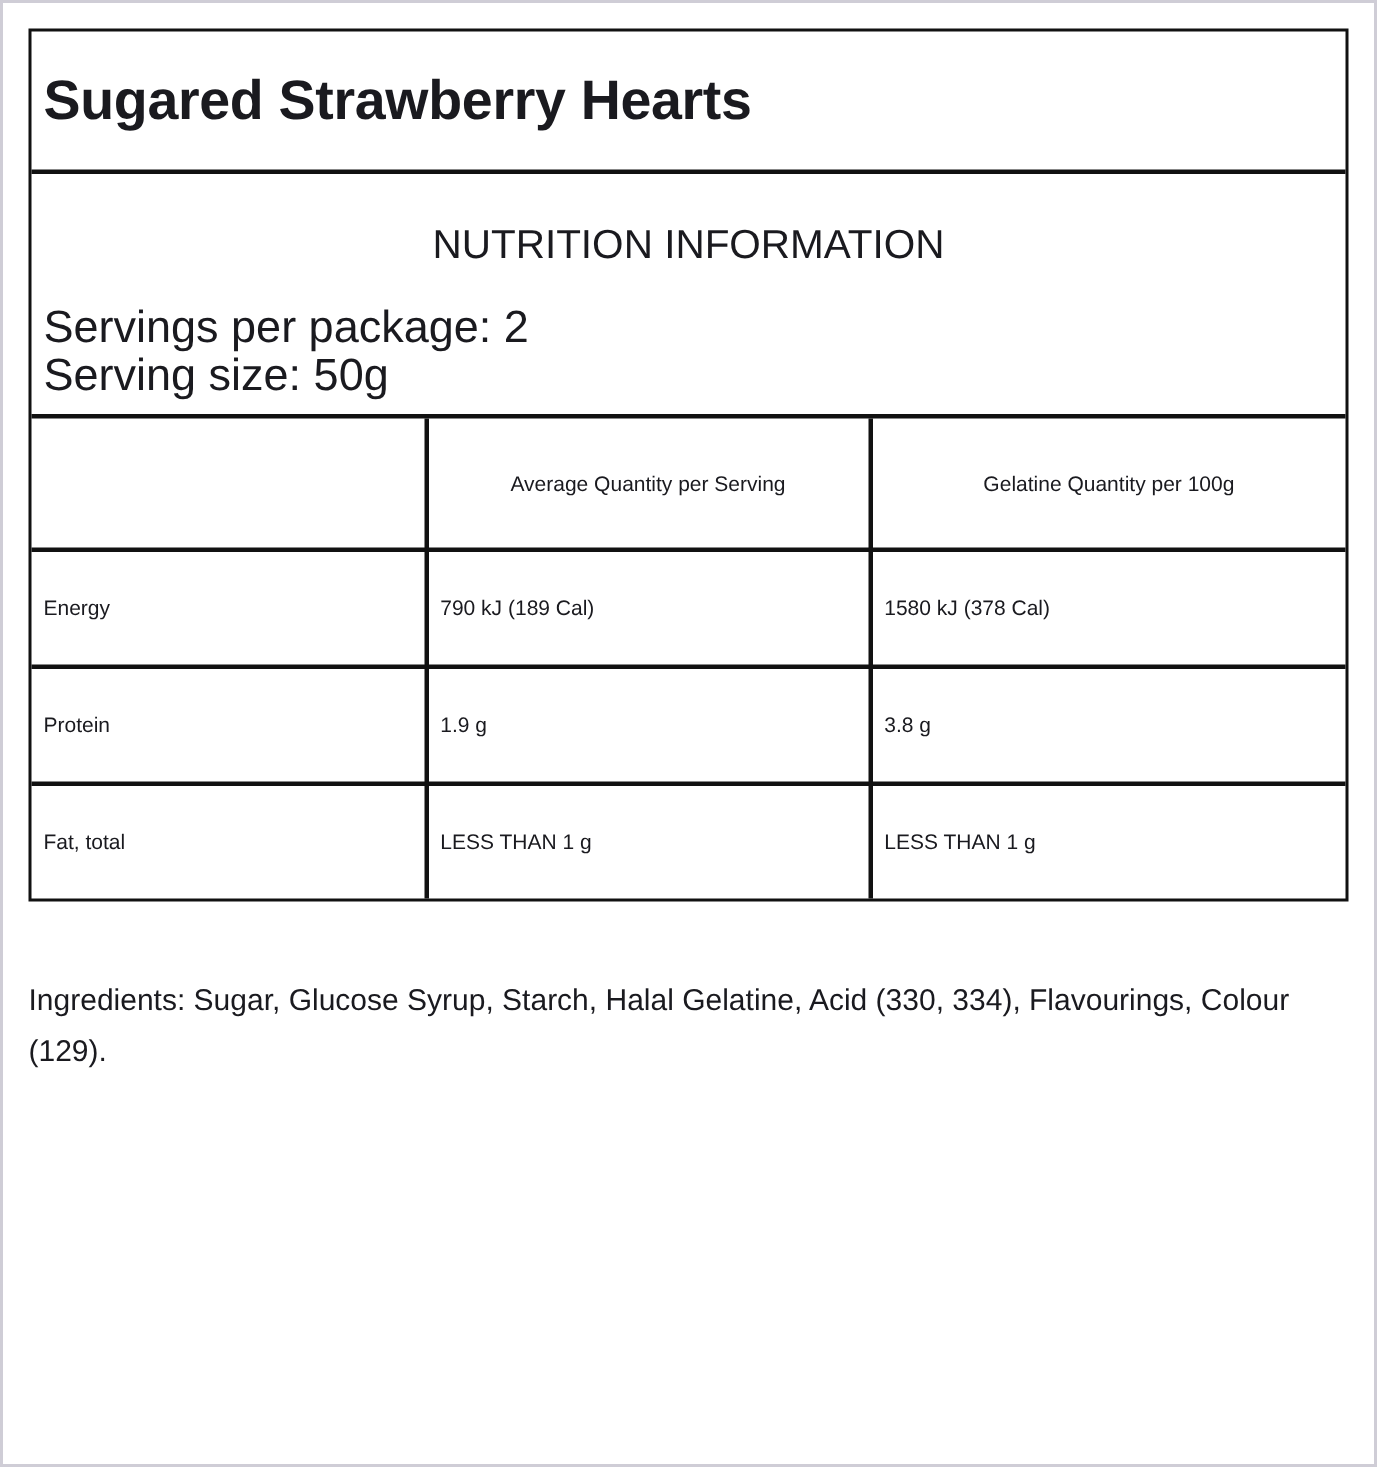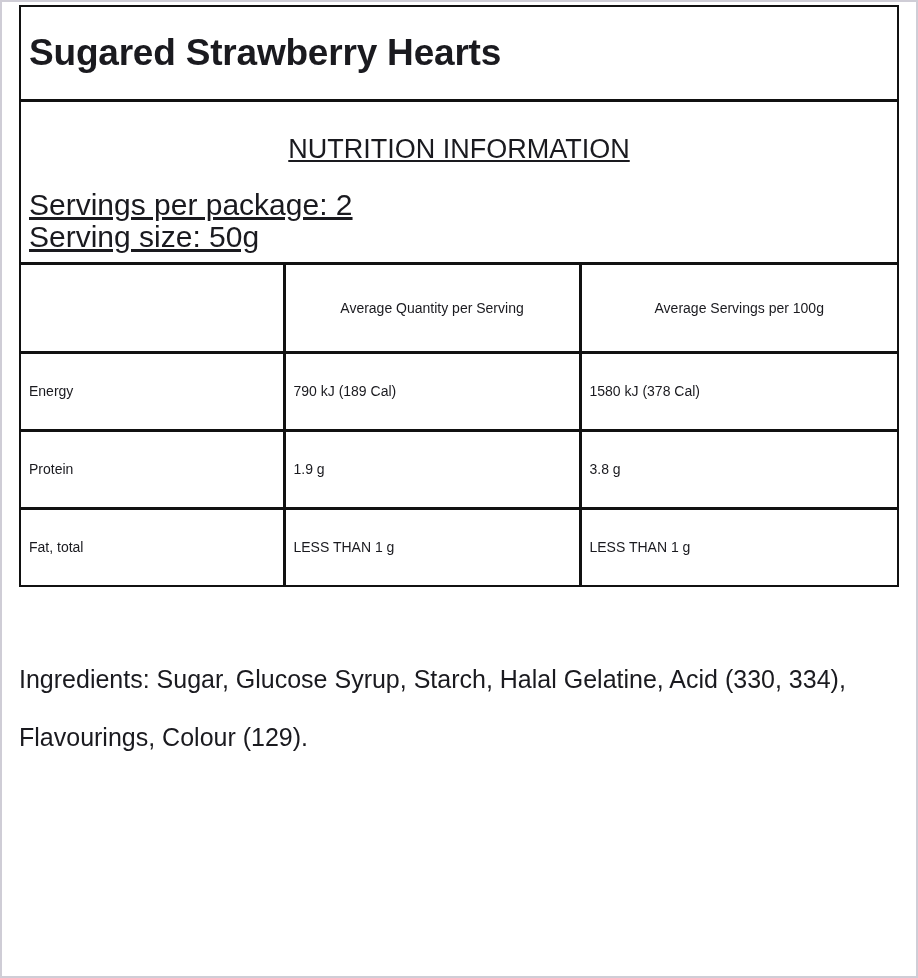--- a/index.html
+++ b/index.html
@@ -11,38 +11,38 @@
       position: relative;
       overflow: hidden;
     }
     .frame {
       position: absolute; left: 0; top: 0;
       width: 914px; height: 974px;
       border: 2px solid #cfcdd6;
       background: #fff;
     }
     .label {
-      position: absolute; left: 19px; top: 5px;
+      position: absolute; left: 19px; top: 19px;
       width: 880px;
       box-sizing: border-box;
       border: 2px solid #111;
     }
     .title-row {
       height: 92px;
       border-bottom: 3px solid #111;
       display: flex; align-items: center;
       padding-left: 8px;
     }
     .title {
       font-size: 37px; font-weight: bold; letter-spacing: -0.2px;
     }
     .info-row {
       border-bottom: 3px solid #111;
       padding: 32px 8px 6px 8px;
-      height: 163px; box-sizing: border-box; text-decoration: underline;
+      height: 163px; box-sizing: border-box;
     }
     .info-heading {
       text-align: center; font-size: 27px; font-weight: 500;
       margin-bottom: 24px;
     }
     .info-line { font-size: 30px; line-height: 32px; }
     table {
       width: 100%;
       border-collapse: collapse;
       font-size: 14px;
@@ -64,21 +64,21 @@
     }
     .c1 { width: 263px; }
     .c2 { width: 296px; }
     tr.single td { height: 43px; }
     tr.double td { height: 86px; padding: 0 8px; }
     .sub { display: block; line-height: 44px; }
     .indent { padding-left: 8px; }
     .ingredients {
       position: absolute; left: 19px; top: 650px;
       width: 880px;
-      font-size: 25px; line-height: 58px;
+      font-size: 20px; line-height: 34px;
     }
   </style>
 </head>
 <body>
 
 <div class="frame"></div>
 
 <div class="label">
   <div class="title-row">
     <span class="title">Sugared Strawberry Hearts</span>
@@ -86,21 +86,21 @@
   <div class="info-row">
     <div class="info-heading">NUTRITION INFORMATION</div>
     <div class="info-line">Servings per package: 2</div>
     <div class="info-line">Serving size: 50g</div>
   </div>
   <table>
     <tbody>
         <tr>
       <th class="head c1"></th>
       <th class="head c2">Average Quantity per Serving</th>
-      <th class="head">Average Servings per 100g</th>
+      <th class="head">Gelatine Quantity per 100g</th>
     </tr>
     <tr class="single">
       <td>Energy</td>
       <td>790 kJ (189 Cal)</td>
       <td>1580 kJ (378 Cal)</td>
     </tr>
     <tr class="single">
       <td>Protein</td>
       <td>1.9 g</td>
       <td>3.8 g</td>

